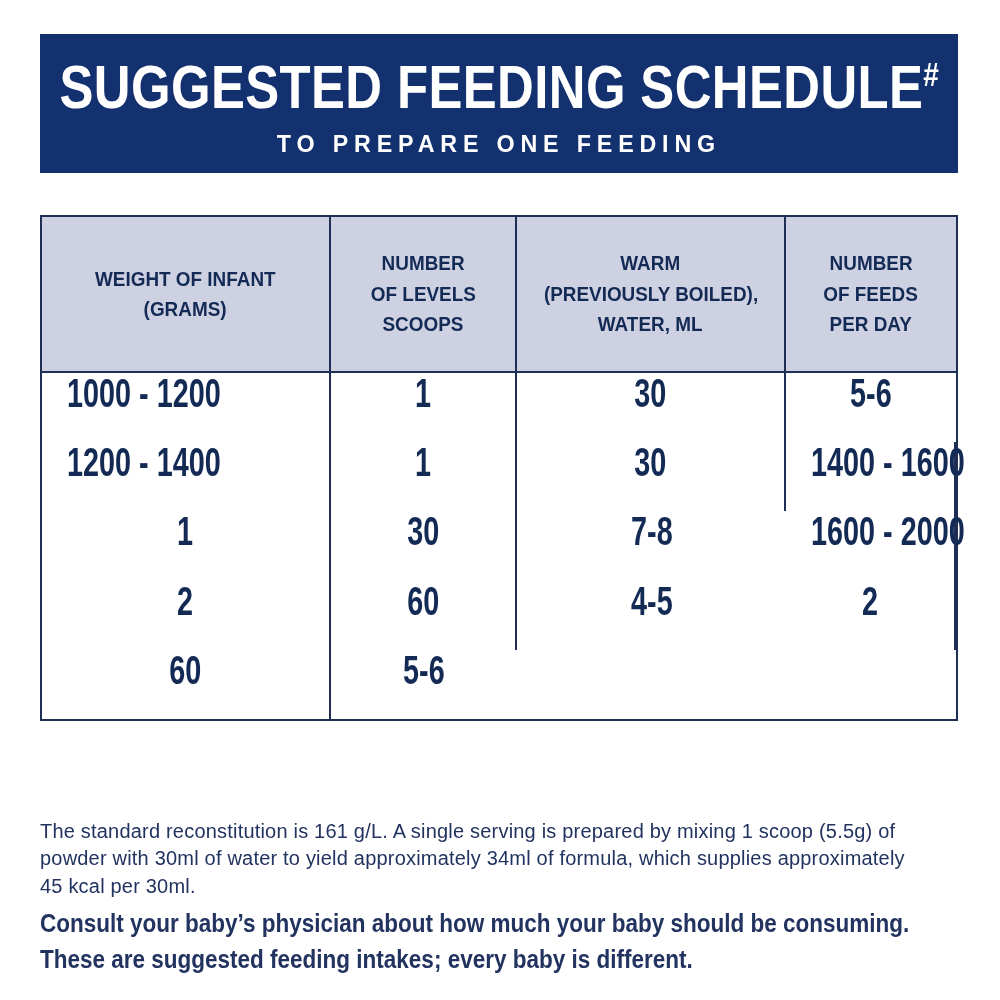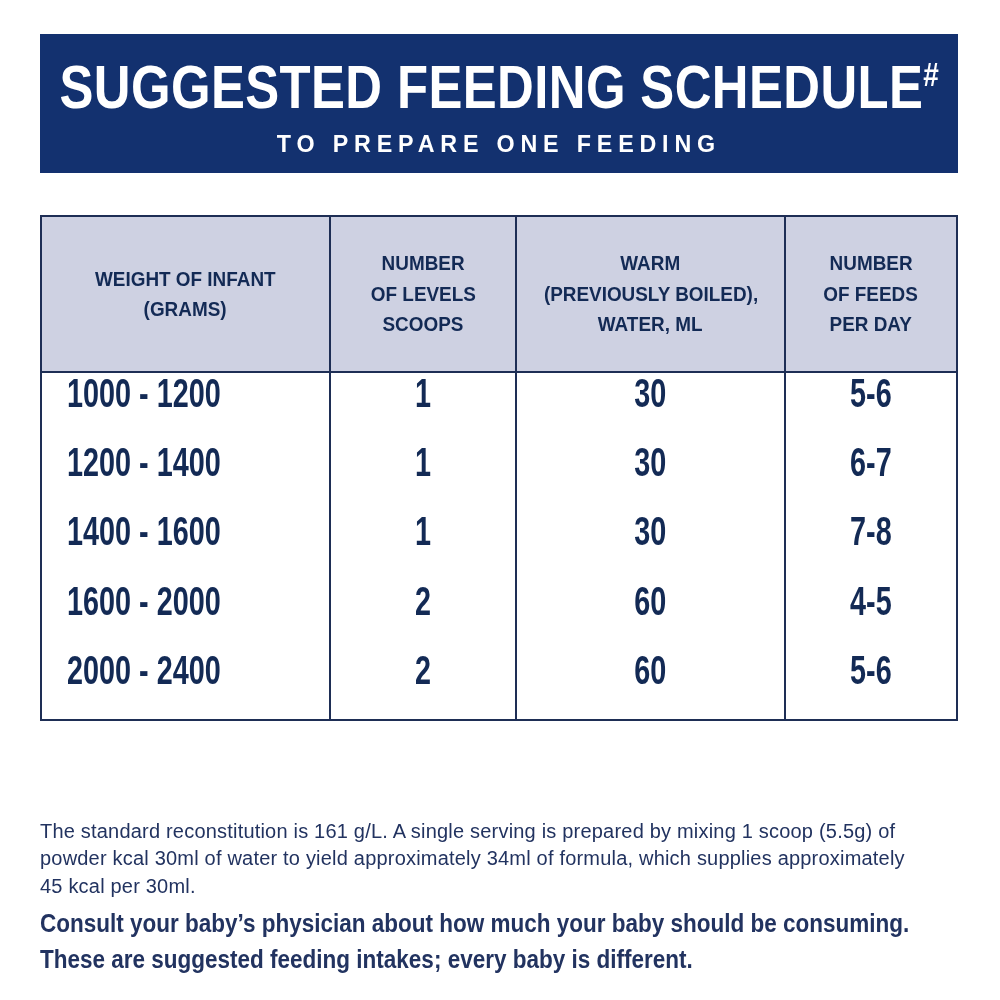--- a/index.html
+++ b/index.html
@@ -141,23 +141,20 @@
 
     <div class="td weight">
         <span class="num">1200 - 1400</span>
       </div>
     <div class="td">
         <span class="num">1</span>
       </div>
     <div class="td">
         <span class="num">30</span>
       </div>
-    <div class="td last">
-        <span class="num">6-7</span>
-      </div>
 
     <div class="td weight">
         <span class="num">1400 - 1600</span>
       </div>
     <div class="td">
         <span class="num">1</span>
       </div>
     <div class="td">
         <span class="num">30</span>
       </div>
@@ -171,38 +168,35 @@
     <div class="td">
         <span class="num">2</span>
       </div>
     <div class="td">
         <span class="num">60</span>
       </div>
     <div class="td last">
         <span class="num">4-5</span>
       </div>
 
-    <div class="td weight">
-        <span class="num">2000 - 2400</span>
-      </div>
     <div class="td">
         <span class="num">2</span>
       </div>
     <div class="td">
         <span class="num">60</span>
       </div>
     <div class="td last">
         <span class="num">5-6</span>
       </div>
 
   </div>
 
   <div class="footnote-1">
     <div>The standard reconstitution is 161 g/L. A single serving is prepared by mixing 1 scoop (5.5g) of</div>
-    <div>powder kcal 30ml of water to yield approximately 34ml of formula, which supplies approximately</div>
+    <div>powder with 30ml of water to yield approximately 34ml of formula, which supplies approximately</div>
     <div>45 kcal per 30ml.</div>
   </div>
 
   <div class="footnote-2">
     <div class="fline">Consult your baby’s physician about how much your baby should be consuming.</div>
     <div class="fline">These are suggested feeding intakes; every baby is different.</div>
   </div>
 
 </div>
 

